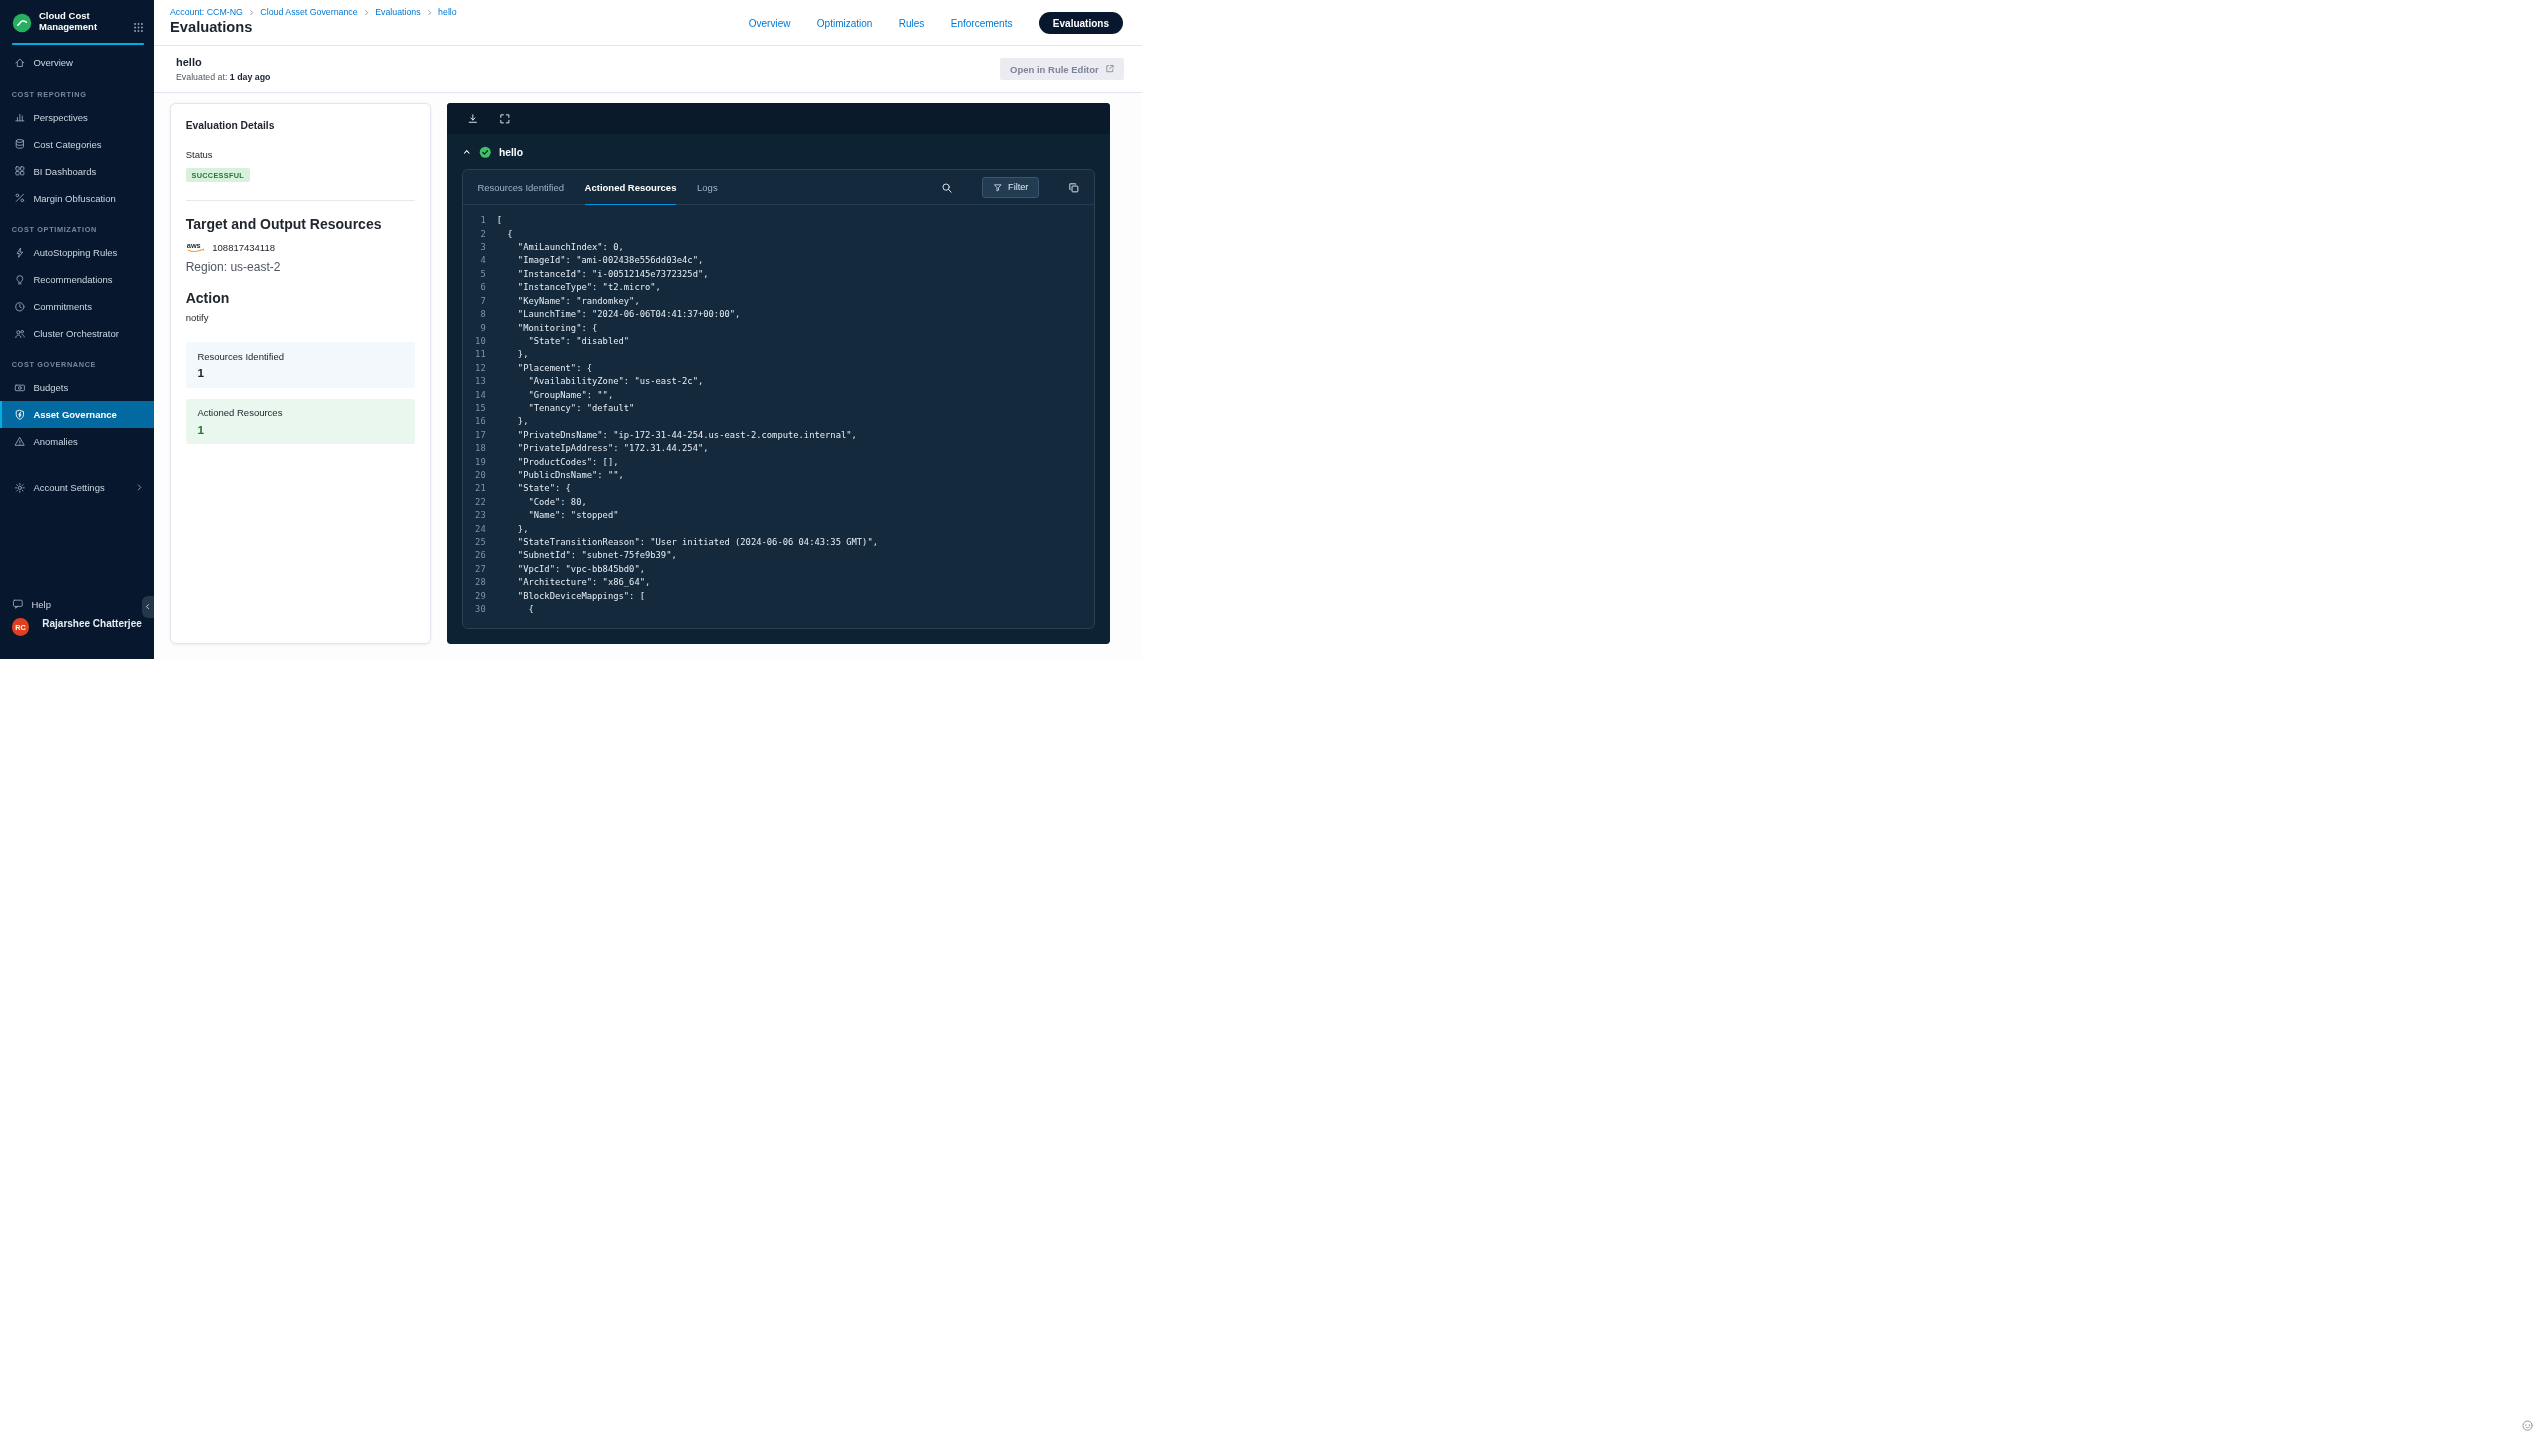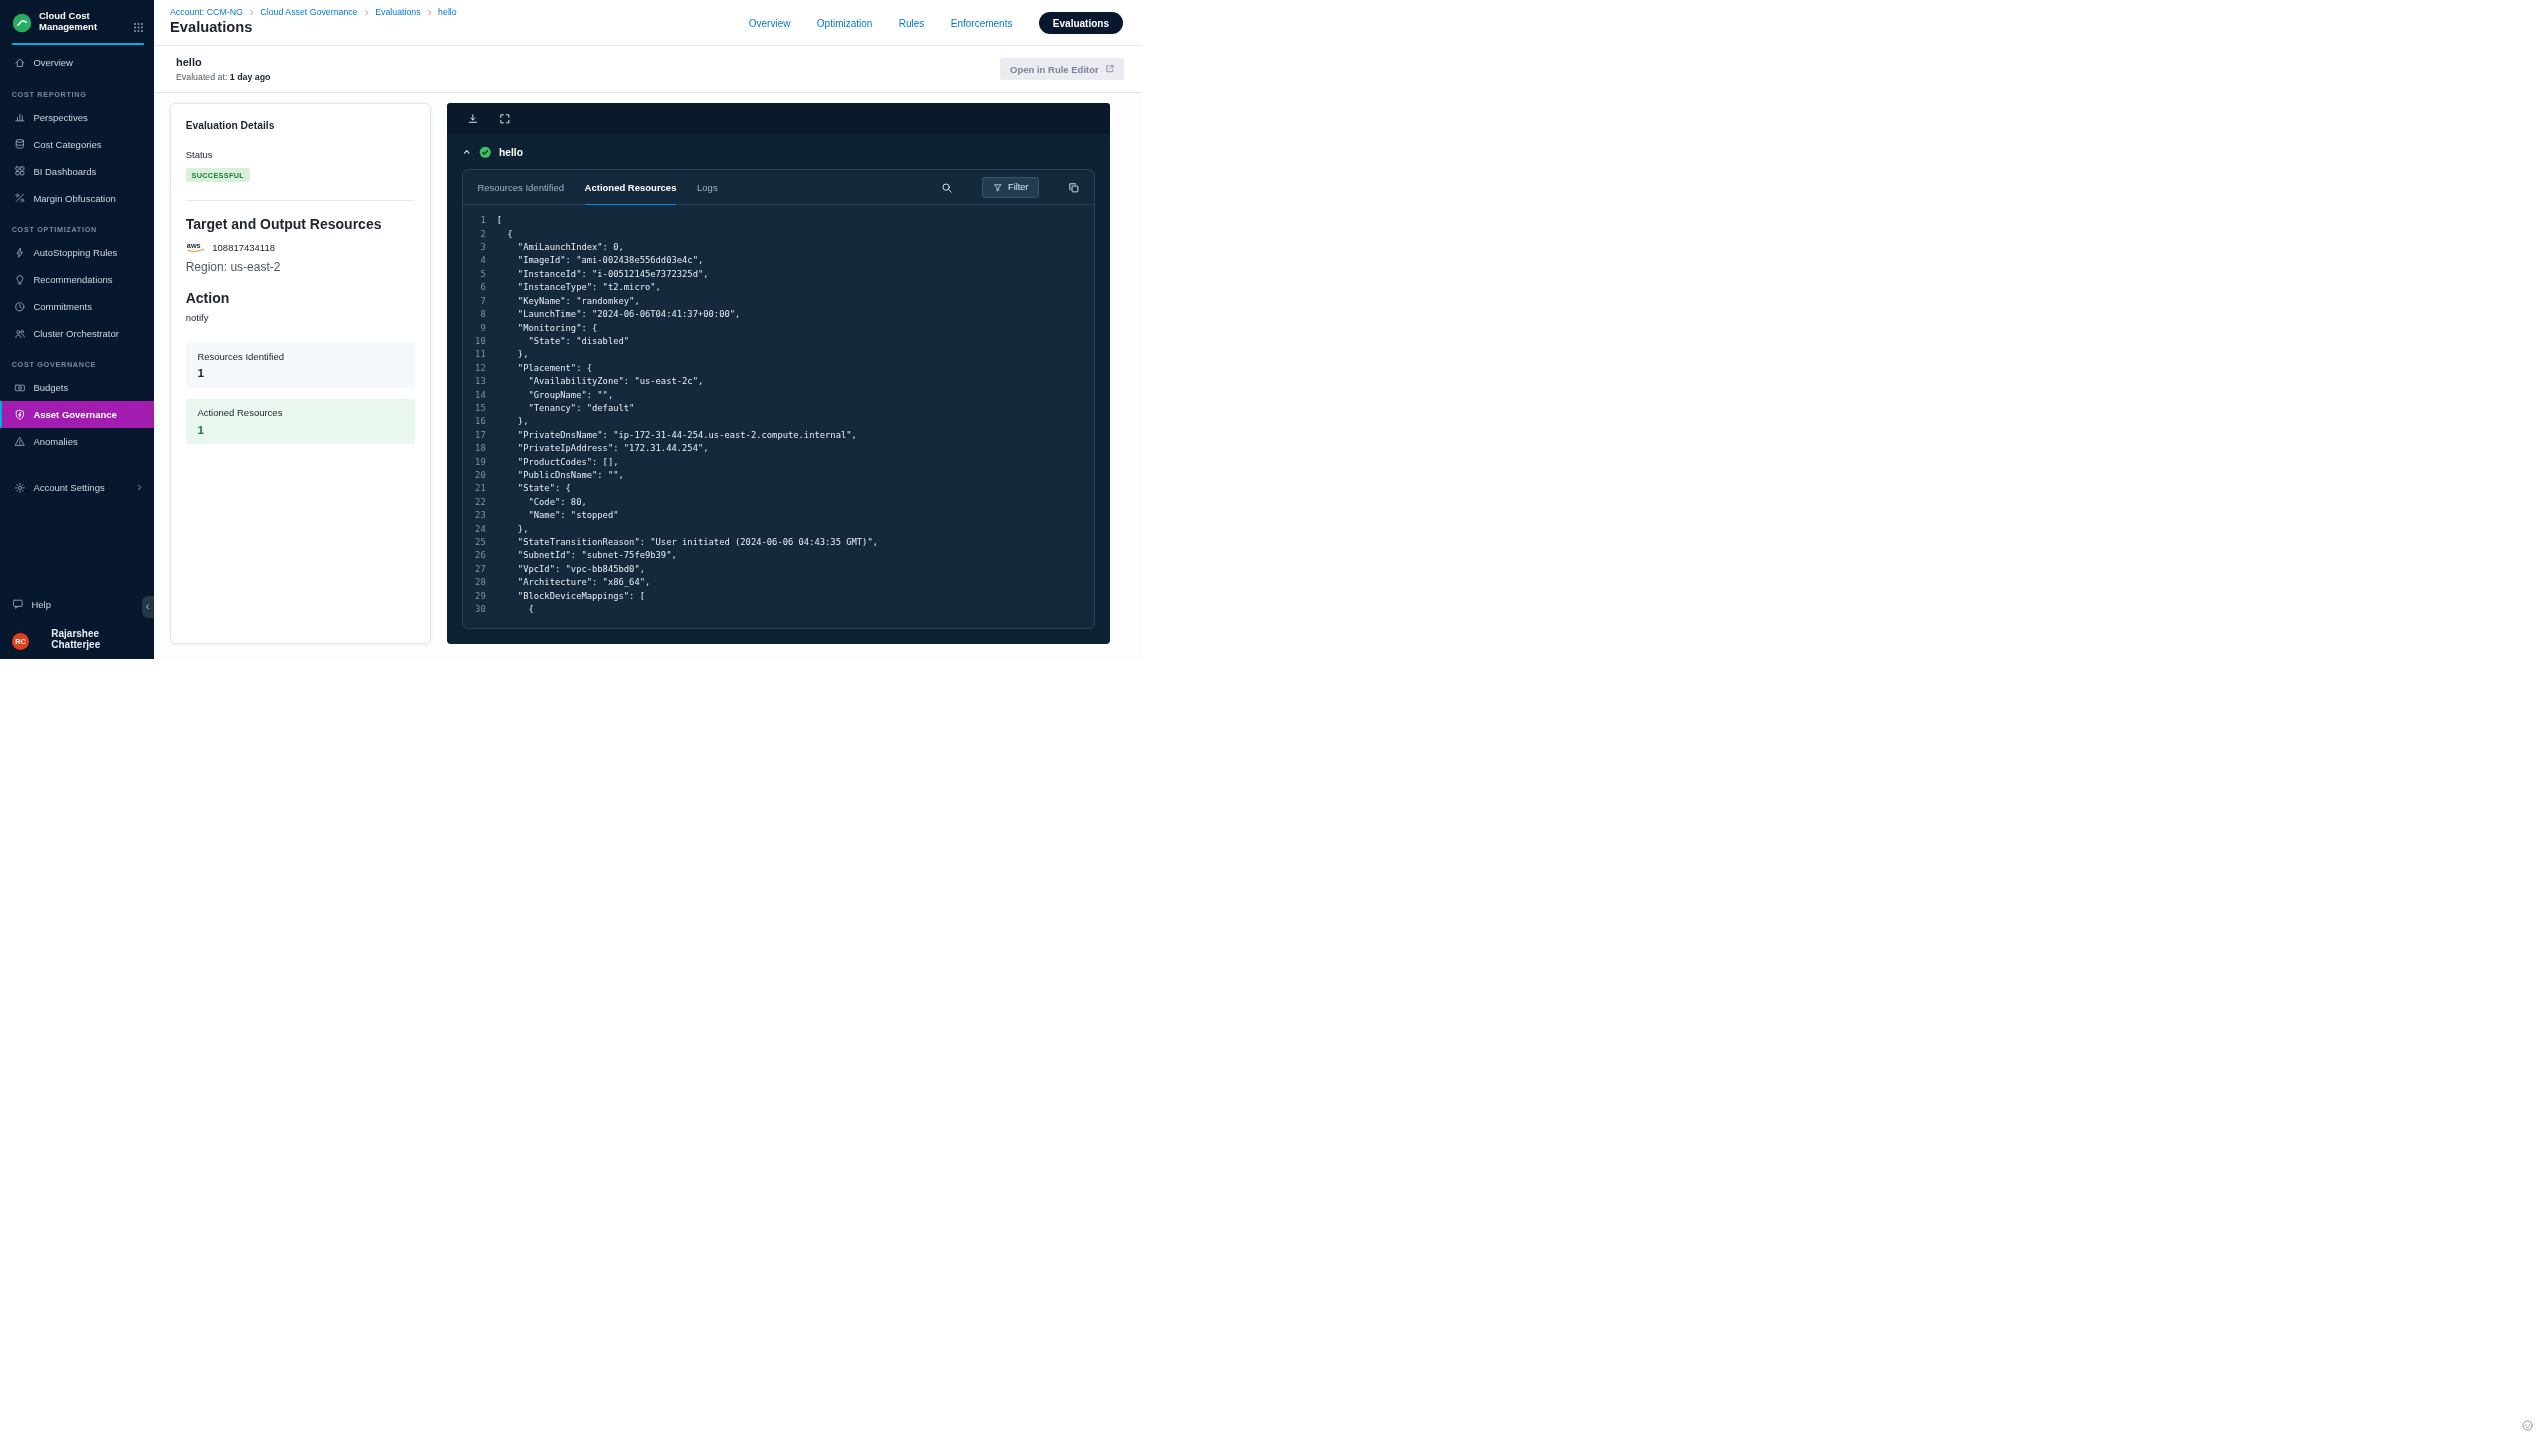--- a/index.html
+++ b/index.html
@@ -26,29 +26,29 @@
   .section-label {
     font-size:7.3px; font-weight:700; letter-spacing:.09em;
     color:#76889c; padding:13.2px 11.7px 5.1px 11.7px; text-transform:uppercase;
   }
   .nav-item {
     height:27px; display:flex; align-items:center; gap:8px;
     padding:0 10.3px 0 11.7px; font-size:9.5px; color:#ccd6e1; cursor:pointer;
     border-left:2.2px solid transparent;
   }
   .nav-item .nav-icon { color:#93a7bb; width:11.7px; height:11.7px; flex-shrink:0; }
-  .nav-item.active { background:#a21caf; color:#ffffff; font-weight:700; border-left-color:#00ade4; }
+  .nav-item.active { background:#0369a1; color:#ffffff; font-weight:700; border-left-color:#00ade4; }
   .nav-item.active .nav-icon { color:#ffffff; }
   .nav-item .chev-right { margin-left:auto; color:#93a7bb; }
   .nav-settings { margin-top:19px; }
 
   .sidebar-bottom { margin-top:auto; padding-bottom:8.8px; }
   .help-row { height:28px; display:flex; align-items:center; gap:8px; padding:0 11.7px; font-size:9.5px; color:#ccd6e1; cursor:pointer; }
   .help-row .nav-icon { color:#93a7bb; }
-  .user-row { height:32px; display:flex; align-items:flex-end; gap:22px; padding:0 11.7px; cursor:pointer; }
+  .user-row { height:32px; display:flex; align-items:flex-start; gap:13px; padding:0 11.7px; cursor:pointer; }
   .avatar {
     width:17.6px; height:17.6px; border-radius:50%; background:#e0401f;
     color:#fff; font-size:7.3px; font-weight:700;
     display:flex; align-items:center; justify-content:center; flex-shrink:0;
   }
   .user-name { font-size:10px; color:#e6edf4;font-weight:bold; }
   .collapse-handle {
     position:absolute; left:142px; top:596px; width:11.7px; height:22px;
     background:#24364a; border-radius:5.9px 0 0 5.9px; color:#cfd9e3;
     display:flex; align-items:center; justify-content:center; cursor:pointer;

